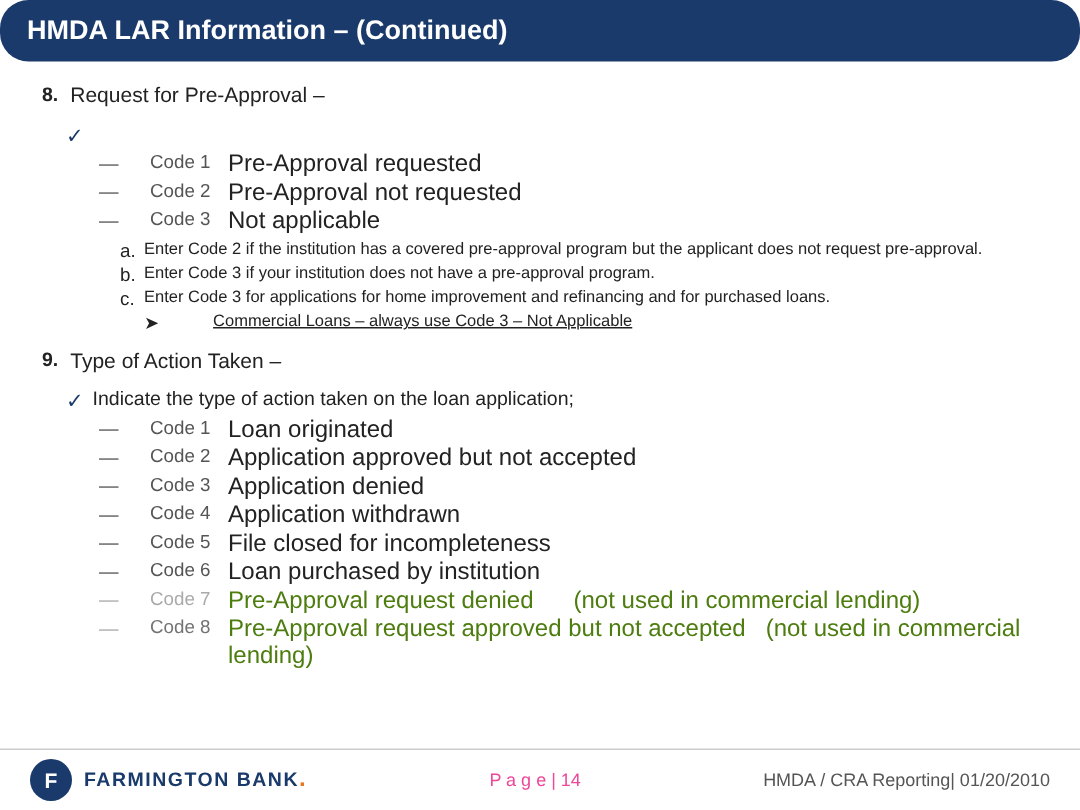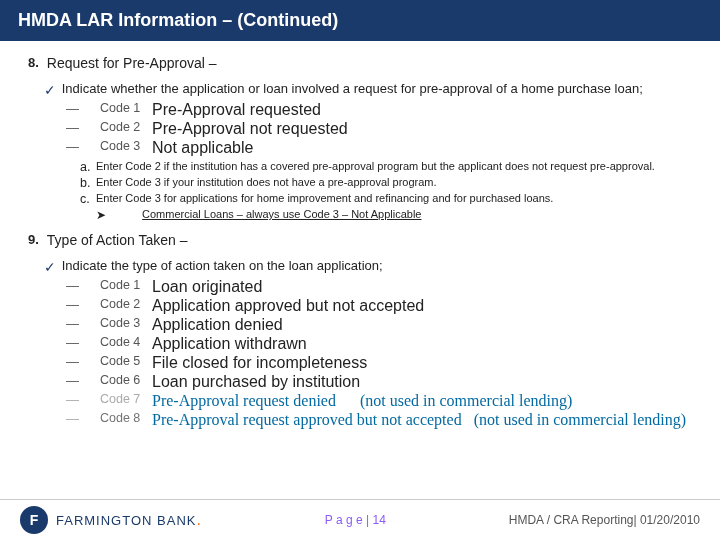--- a/index.html
+++ b/index.html
@@ -11,20 +11,21 @@
       height: 540px;
       overflow: hidden;
       color: #222;
     }
     .header {
       background: #1a3a6b;
       color: #fff;
       padding: 10px 18px;
       font-size: 18px;
       font-weight: bold;
+      border-radius: 19px;
     }
     .content {
       padding: 14px 28px 10px 28px;
     }
     .section-title {
       font-size: 14px;
       font-weight: normal;
       margin-bottom: 4px;
     }
     .section-num {
@@ -60,22 +61,21 @@
     .code-label {
       color: #555;
       min-width: 52px;
       font-size: 12.5px;
       margin-left: 17px;
     }
     .code-desc {
       font-size: 16px;
     }
     .code-desc.greyed {
-      color: #0369a1;
-      font-family: Liberation Serif, serif;
+      color: #4d7c0f;
     }
     .note-list {
       margin-left: 52px;
       margin-top: 3px;
     }
     .note-row {
       display: flex;
       margin-bottom: 2px;
       font-size: 12.5px;
     }
@@ -127,32 +127,32 @@
       background: #1a3a6b;
       border-radius: 50%;
       display: flex;
       align-items: center;
       justify-content: center;
       color: #fff;
       font-size: 14px;
       font-weight: bold;
     }
     .brand-name {
-      font-weight: normal;
+      font-weight: bold;
       color: #1a3a6b;
       font-size: 13px;
       letter-spacing: 1px;
     }
     .brand-dot {
       color: #e87722;
       font-size: 16px;
     }
     .footer-page {
       font-size: 12px;
-      color: #8b5cf6;
+      color: #ec4899;
     }
     .footer-right {
       font-size: 12px;
       color: #555;
     }
     .section8 { margin-bottom: 10px; }
     .section9 { }
   </style>
 </head>
 <body>
@@ -163,21 +163,20 @@
 
 <div class="content">
 
   <div class="section8">
     <div class="section-row">
       <span class="section-num">8.</span>
       <span class="section-title">Request for Pre-Approval –</span>
     </div>
     <div class="check-item">
       <span class="check-icon">✓</span>
-      <span>Indicate whether the application or loan involved a request for pre-approval of a home purchase loan;</span>
     </div>
     <div class="code-list">
       <div class="code-row">
         <span class="dash">—</span>
         <span class="code-label">Code 1</span>
         <span class="code-desc">Pre-Approval requested</span>
       </div>
       <div class="code-row">
         <span class="dash">—</span>
         <span class="code-label">Code 2</span>

